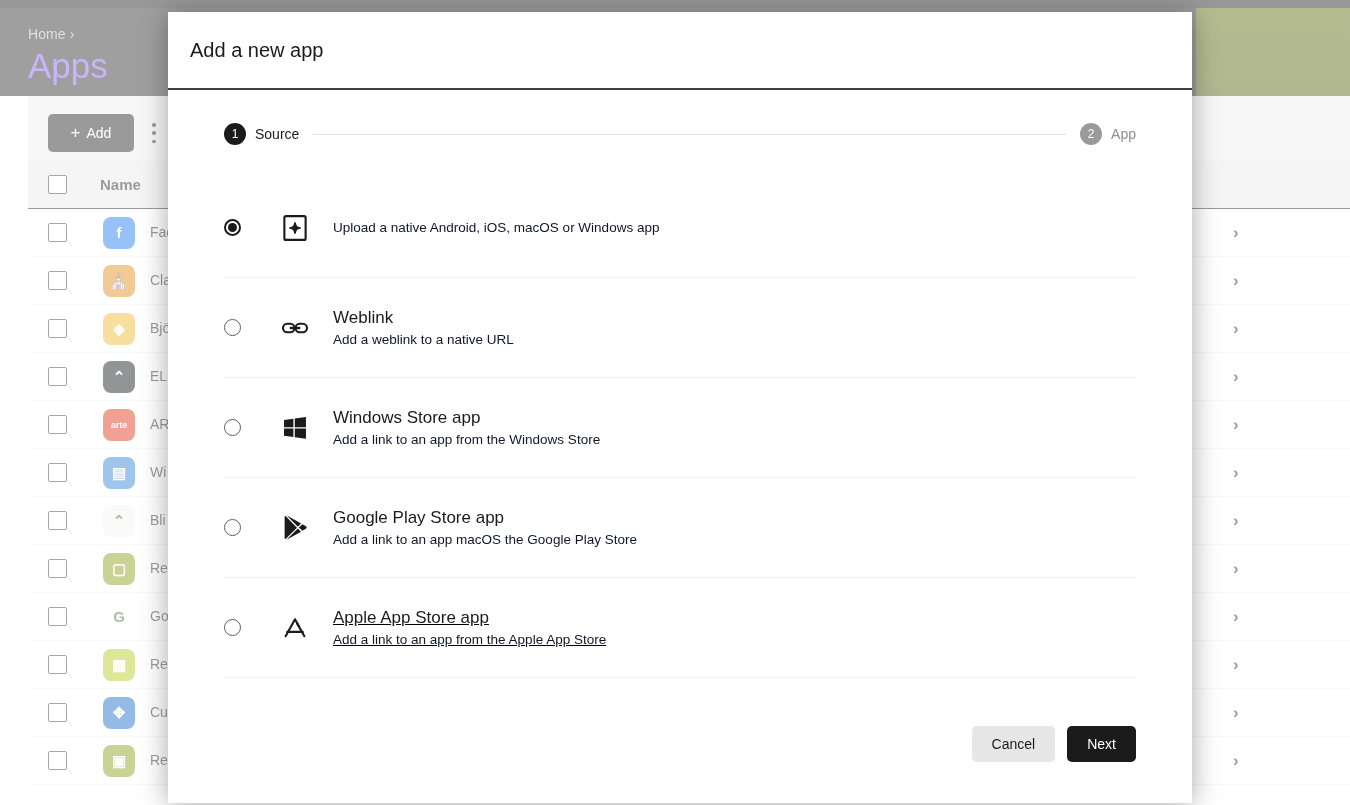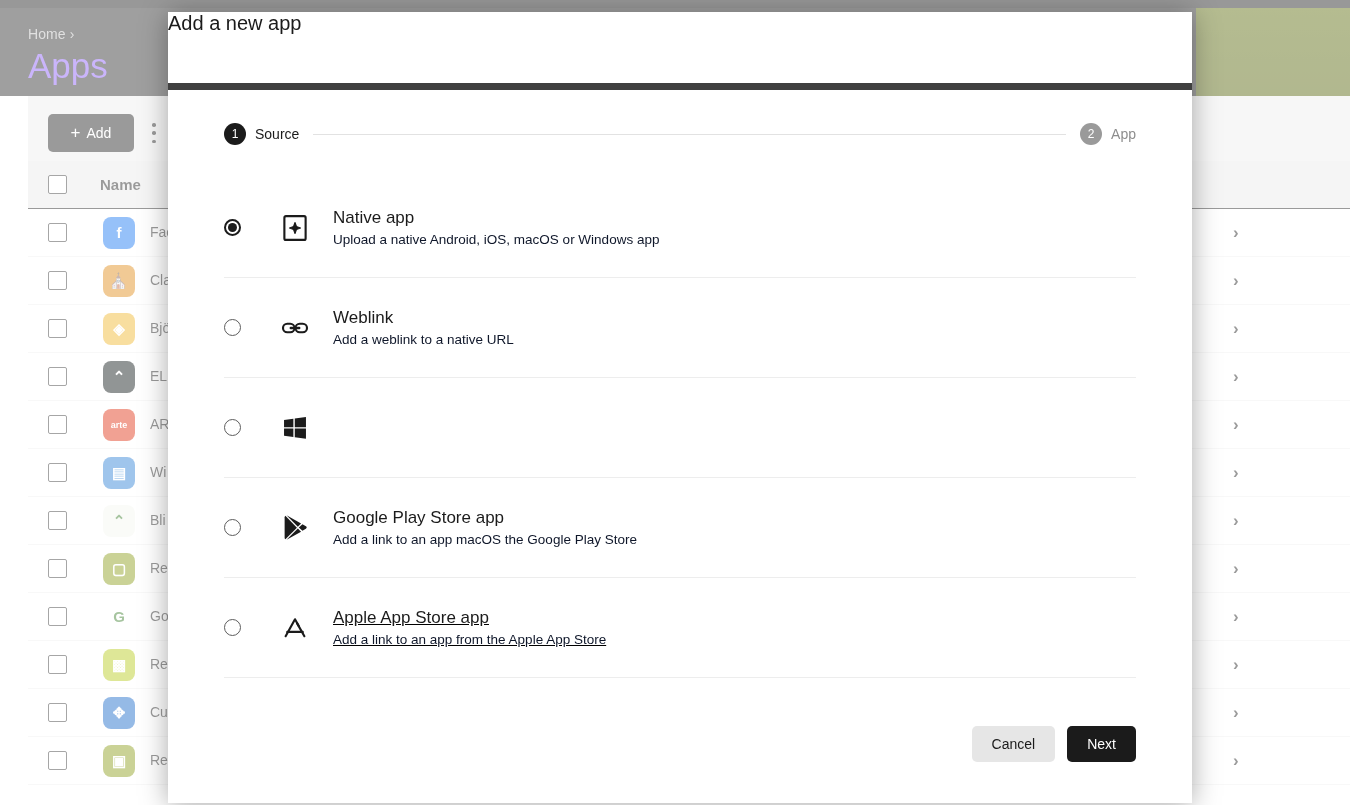--- a/index.html
+++ b/index.html
@@ -109,22 +109,23 @@
   
   #modal {
     position: absolute; left: 168px; top: 12px;
     width: 1024px; height: 791px;
     background: #ffffff;
     box-shadow: 0 2px 26px rgba(0,0,0,0.34);
     display: flex; flex-direction: column;
   }
   .modal-header {
     height: 78px; flex: 0 0 78px;
-    border-bottom: 7px solid #404040;
-    display: flex; 
+    border-bottom: 2px solid #404040;
+    display: flex; align-items: center;
+    padding-left: 22px;
   }
   .modal-title { font-size: 20px; color: #1b1b1b; font-weight: 400; }
 
   .modal-body {
     flex: 1 1 auto;
     padding: 0 40px;
     position: relative;
   }
 
   
@@ -325,21 +326,20 @@
     <div class="options" id="options-list">
         <div class="option">
           <div class="radio checked"></div>
           <div class="opt-icon">
             <svg width="30" height="30" viewBox="0 0 24 24" fill="none" stroke="#1b1b1b" stroke-width="1.7" stroke-linecap="round" stroke-linejoin="round">
               <rect x="3.5" y="2.5" width="17" height="19" rx="1.2"></rect>
               <path d="M12 7.6 L13.15 10.85 L16.4 12 L13.15 13.15 L12 16.4 L10.85 13.15 L7.6 12 L10.85 10.85 Z" fill="#1b1b1b" stroke="#1b1b1b" stroke-width="0.9"></path>
             </svg>
           </div>
           <div class="opt-text">
-            <div class="opt-title">Native app</div>
             <div class="opt-desc">Upload a native Android, iOS, macOS or Windows app</div>
           </div>
         </div>
         <div class="option">
           <div class="radio"></div>
           <div class="opt-icon">
             <svg width="30" height="30" viewBox="0 0 24 24" fill="none" stroke="#1b1b1b" stroke-width="1.7" stroke-linecap="round" stroke-linejoin="round">
               <rect x="2.4" y="8.6" width="9.2" height="6.8" rx="3.4"></rect>
               <rect x="12.4" y="8.6" width="9.2" height="6.8" rx="3.4"></rect>
               <path d="M8.6 12 h6.8" stroke-width="1.9"></path>
@@ -353,20 +353,24 @@
         <div class="option">
           <div class="radio"></div>
           <div class="opt-icon">
             <svg width="28" height="28" viewBox="0 0 24 24" fill="#1b1b1b">
               <path d="M2.6 5.1 L10.6 4.0 V11.3 H2.6 Z"></path>
               <path d="M11.8 3.84 L21.4 2.5 V11.3 H11.8 Z"></path>
               <path d="M2.6 12.5 H10.6 V19.8 L2.6 18.7 Z"></path>
               <path d="M11.8 12.5 H21.4 V21.3 L11.8 19.96 Z"></path>
             </svg>
           </div>
+          <div class="opt-text">
+            <div class="opt-title">Windows Store app</div>
+            <div class="opt-desc">Add a link to an app from the Windows Store</div>
+          </div>
         </div>
         <div class="option">
           <div class="radio"></div>
           <div class="opt-icon">
             <svg width="29" height="29" viewBox="0 0 24 24" fill="#1b1b1b">
               <path d="M3.6 2.2 C3.2 2.45 3.0 2.9 3.0 3.5 V20.5 C3.0 21.1 3.2 21.55 3.6 21.8 L13.2 12.2 Z"></path>
               <path d="M4.6 1.9 L16.6 8.75 L13.95 11.4 Z"></path>
               <path d="M4.6 22.1 L13.95 12.9 L16.6 15.55 Z"></path>
               <path d="M17.75 9.4 L20.6 11.05 C21.5 11.55 21.5 12.45 20.6 12.95 L17.75 14.6 L14.75 12 Z"></path>
             </svg>

